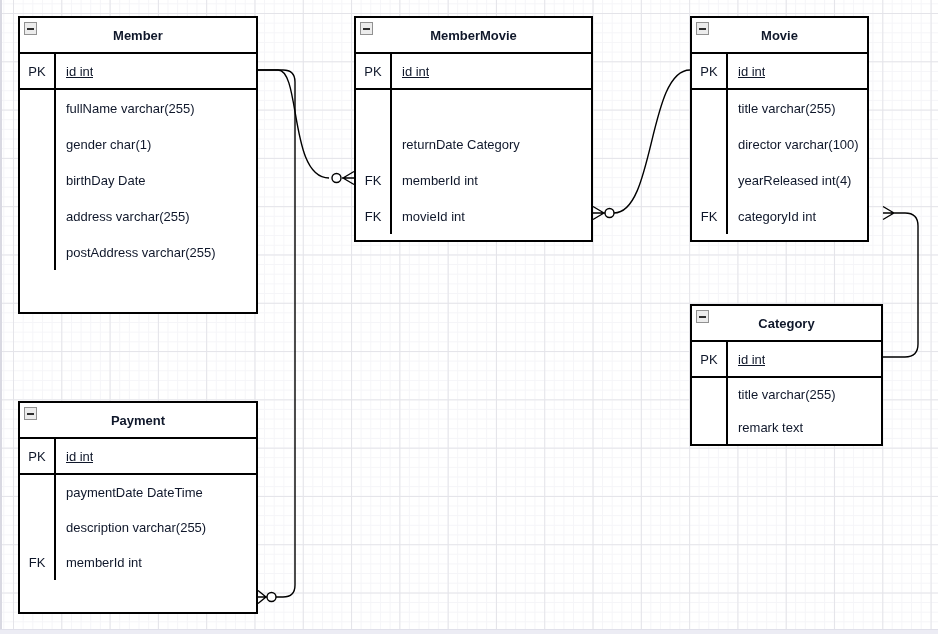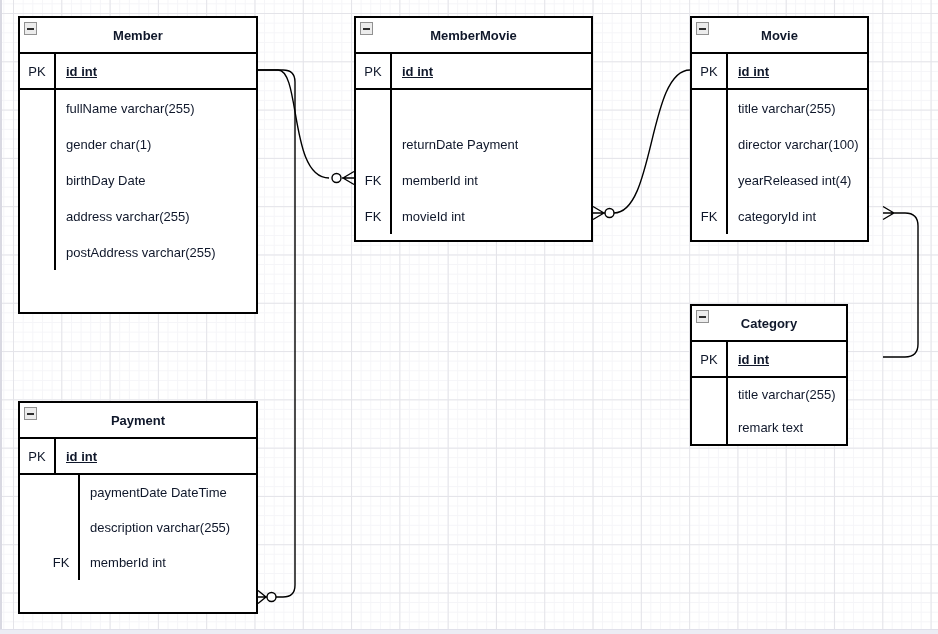--- a/index.html
+++ b/index.html
@@ -32,23 +32,23 @@
   }
   .collapse::after{content:"";display:block;width:7px;height:2px;background:#2d2d2d;}
   .prow{display:flex;align-items:center;flex:0 0 auto;}
   .pkrow{height:34px;flex:0 0 34px;border-bottom:2px solid #000;}
   .kcell{
     width:36px;flex:0 0 36px;align-self:stretch;display:flex;align-items:center;justify-content:center;
     border-right:2px solid #000;box-sizing:border-box;
   }
   .pklbl{font-weight:normal;}
   .fcell{padding-left:10px;white-space:nowrap;overflow:hidden;}
-  .pkfield{font-weight:bold;text-decoration:underline;}
+  .pkfield{font-weight:normal;text-decoration:underline;}
   .r36{height:36px;flex-basis:36px;}
-  .r35{height:35px;flex-basis:35px;padding-left:24px;}
+  .r35{height:35px;flex-basis:35px;}
   .r33{height:33px;flex-basis:33px;}
   .wires{position:absolute;left:0;top:0;pointer-events:none;}
   .wires path{fill:none;stroke:#000;stroke-width:1.4;}
   .wires circle{fill:#fff;stroke:#000;stroke-width:1.4;}
 </style>
 </head>
 <body>
 
 <div class="canvas">
 
@@ -112,21 +112,21 @@
     </div>
     <div class="prow pkrow">
       <span class="kcell pklbl">PK</span>
       <span class="fcell pkfield">id int</span>
     </div>
     <div class="prow r36">
       <span class="kcell"></span>
     </div>
     <div class="prow r36">
       <span class="kcell"></span>
-      <span class="fcell">returnDate Payment</span>
+      <span class="fcell">returnDate Category</span>
     </div>
     <div class="prow r36">
       <span class="kcell">FK</span>
       <span class="fcell">memberId int</span>
     </div>
     <div class="prow r36">
       <span class="kcell">FK</span>
       <span class="fcell">movieId int</span>
     </div>
   </div>
@@ -151,21 +151,21 @@
     <div class="prow r36">
       <span class="kcell"></span>
       <span class="fcell">yearReleased int(4)</span>
     </div>
     <div class="prow r36">
       <span class="kcell">FK</span>
       <span class="fcell">categoryId int</span>
     </div>
   </div>
 
-  <div class="tbl" style="left:690px;top:304px;width:158px;height:142px">
+  <div class="tbl" style="left:690px;top:304px;width:193px;height:142px">
     <div class="hdr">
       <span class="collapse"></span>
       <span class="title">Category</span>
     </div>
     <div class="prow pkrow">
       <span class="kcell pklbl">PK</span>
       <span class="fcell pkfield">id int</span>
     </div>
     <div class="prow r33">
       <span class="kcell"></span>

